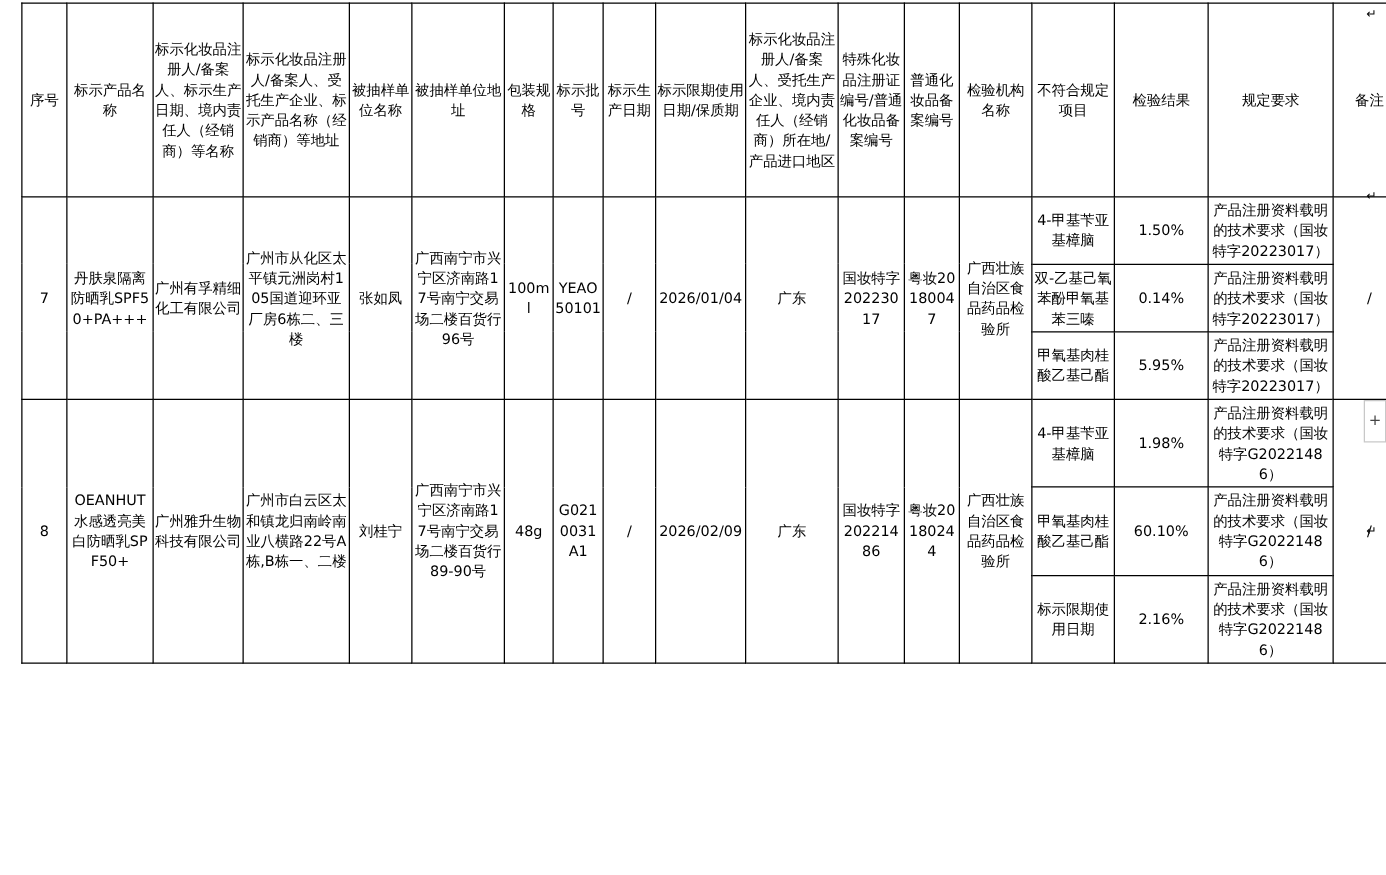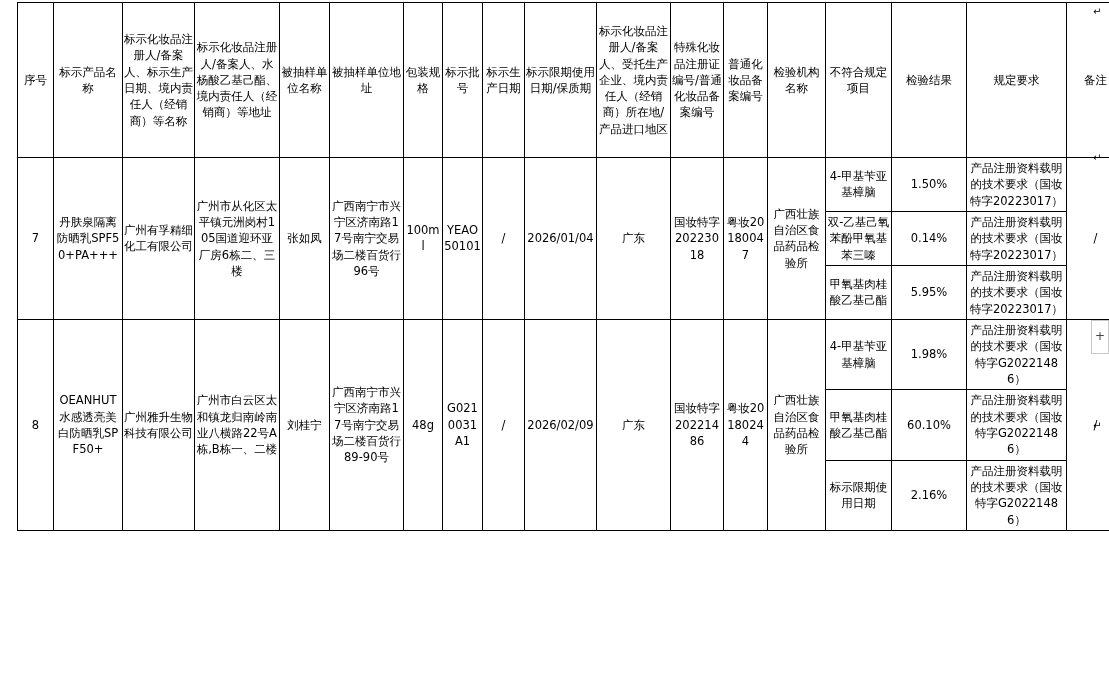--- a/index.html
+++ b/index.html
@@ -122,21 +122,21 @@
         <col class="c14">
         <col class="c15">
         <col class="c16">
         <col class="c17">
     </colgroup>
     <thead>
       <tr>
         <td>序号</td>
         <td>标示产品名称</td>
         <td>标示化妆品注册人/备案人、标示生产日期、境内责任人（经销商）等名称</td>
-        <td>标示化妆品注册人/备案人、水杨酸乙基己酯、境内责任人（经销商）等地址</td>
+        <td>标示化妆品注册人/备案人、受托生产企业、标示产品名称（经销商）等地址</td>
         <td>被抽样单位名称</td>
         <td>被抽样单位地址</td>
         <td>包装规格</td>
         <td>标示批号</td>
         <td>标示生产日期</td>
         <td>标示限期使用日期/保质期</td>
         <td>标示化妆品注册人/备案人、受托生产企业、境内责任人（经销商）所在地/产品进口地区</td>
         <td>特殊化妆品注册证编号/普通化妆品备案编号</td>
         <td>普通化妆品备案编号</td>
         <td>检验机构名称</td>
@@ -153,21 +153,21 @@
         <td rowspan="3" class="cell-bold">丹肤泉隔离防晒乳SPF50+PA+++</td>
         <td rowspan="3">广州有孚精细化工有限公司</td>
         <td rowspan="3">广州市从化区太平镇元洲岗村105国道迎环亚厂房6栋二、三楼</td>
         <td rowspan="3">张如凤</td>
         <td rowspan="3">广西南宁市兴宁区济南路17号南宁交易场二楼百货行96号</td>
         <td rowspan="3">100ml</td>
         <td rowspan="3">YEAO50101</td>
         <td rowspan="3">/</td>
         <td rowspan="3">2026/01/04</td>
         <td rowspan="3">广东</td>
-        <td rowspan="3">国妆特字202230 18</td>
+        <td rowspan="3">国妆特字202230 17</td>
         <td rowspan="3">粤妆20180047</td>
         <td rowspan="3">广西壮族自治区食品药品检验所</td>
         <td>4-甲基苄亚基樟脑</td>
         <td>1.50%</td>
         <td>产品注册资料载明的技术要求（国妆特字20223017）</td>
         <td rowspan="3">/</td>
       </tr>
       <tr>
         <td>双-乙基己氧苯酚甲氧基苯三嗪</td>
         <td>0.14%</td>

